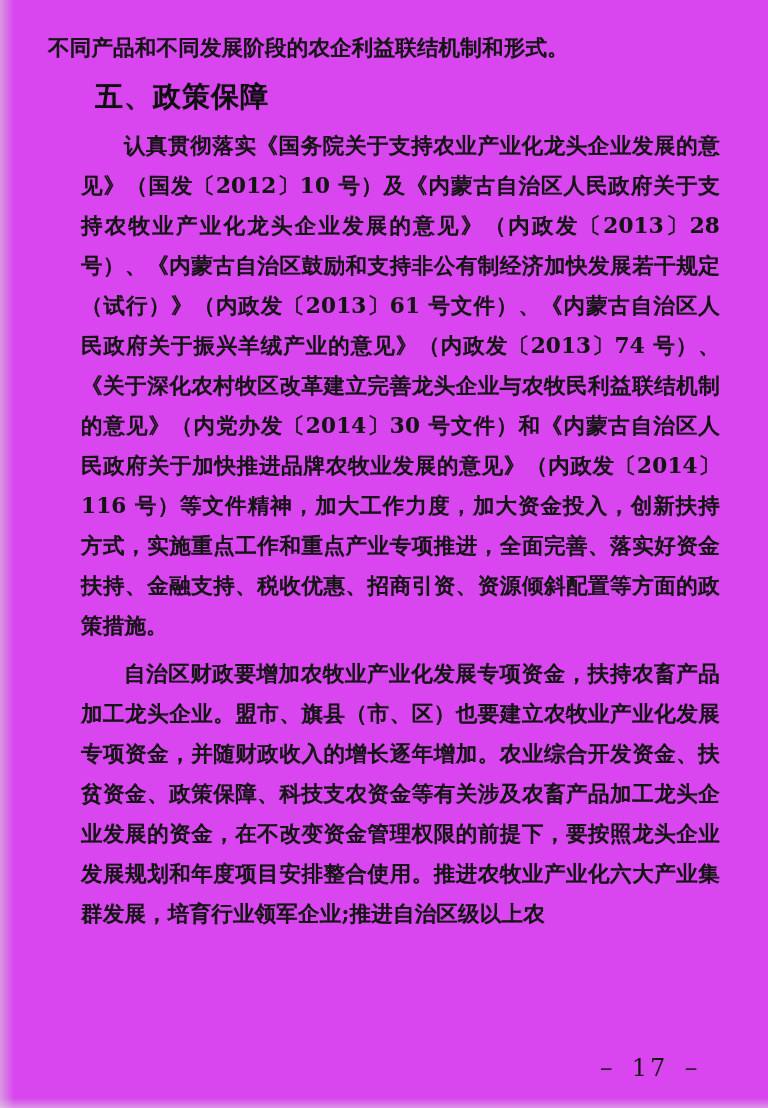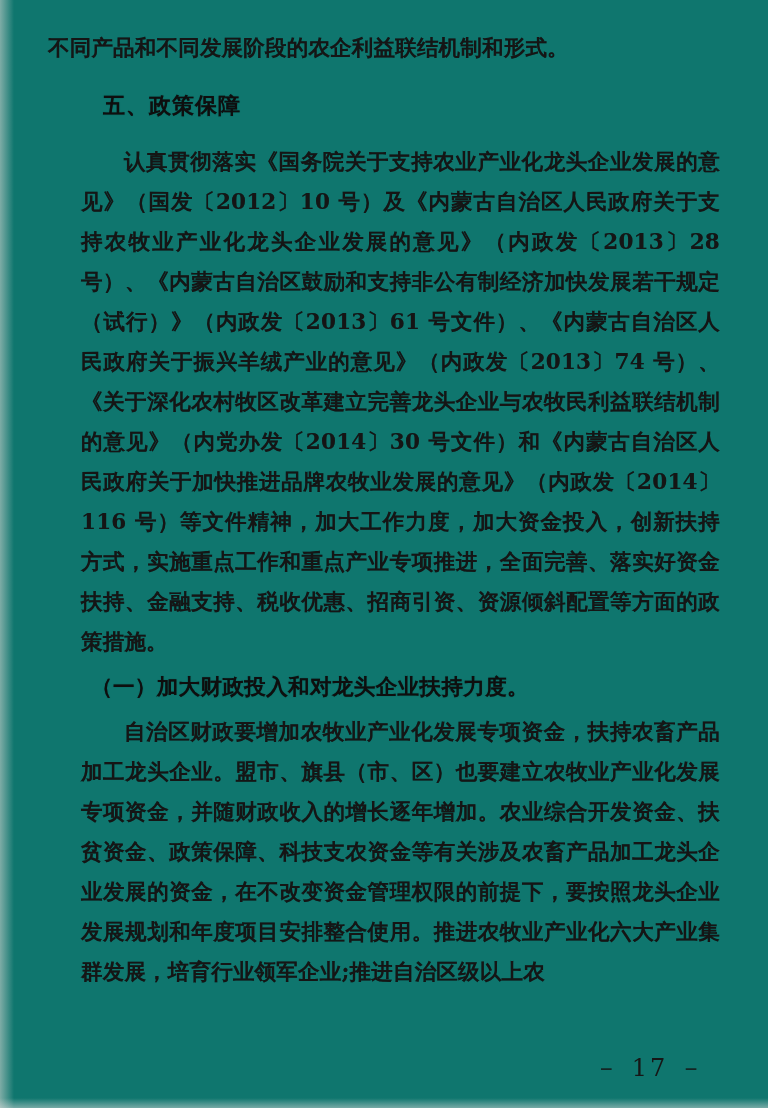--- a/index.html
+++ b/index.html
@@ -12,21 +12,21 @@
     height: 1108px;
     position: relative;
     font-family: "DejaVu Serif", "Liberation Serif", serif;
     color: #1a1a1a;
   }
   .page {
     position: relative;
     width: 768px;
     height: 1108px;
     box-sizing: border-box;
-    background: #0f766e;
+    background: #d946ef;
     overflow: hidden;
     padding-left: 8px;
   }
   .page-inner {
     position: absolute;
     left: 48px;
     top: 28px;
     width: 672px;
   }
   .para {
@@ -38,25 +38,25 @@
     margin: 0 0 0 0;
     color: #151515;
     font-weight: 600;
     text-shadow: 0 0 0.6px rgba(0,0,0,0.35);
   }
   .indent2 {
     text-indent: 43px;
     margin-left: 33px;
   }
   .heading {
-    font-size: 22px;
+    font-size: 28px;
     line-height: 42px;
     font-weight: 800;
     text-indent: 43px;
-    margin: 12px;
+    margin: 4px;
     color: #0e0e0e;
     letter-spacing: 1px;
     text-shadow: 0 0 0.8px rgba(0,0,0,0.5);
   }
   .subheading {
     font-size: 21.5px;
     line-height: 42px;
     font-weight: 800;
     text-indent: 43px;
     margin: 0;
@@ -102,21 +102,20 @@
     <div class="spacer-sm"></div>
 
     <h2 class="heading">五、政策保障</h2>
 
     <div class="spacer-sm"></div>
 
     <p class="para indent2">认真贯彻落实《国务院关于支持农业产业化龙头企业发展的意见》（国发〔2012〕10 号）及《内蒙古自治区人民政府关于支持农牧业产业化龙头企业发展的意见》（内政发〔2013〕28 号）、《内蒙古自治区鼓励和支持非公有制经济加快发展若干规定（试行）》（内政发〔2013〕61 号文件）、《内蒙古自治区人民政府关于振兴羊绒产业的意见》（内政发〔2013〕74 号）、《关于深化农村牧区改革建立完善龙头企业与农牧民利益联结机制的意见》（内党办发〔2014〕30 号文件）和《内蒙古自治区人民政府关于加快推进品牌农牧业发展的意见》（内政发〔2014〕116 号）等文件精神，加大工作力度，加大资金投入，创新扶持方式，实施重点工作和重点产业专项推进，全面完善、落实好资金扶持、金融支持、税收优惠、招商引资、资源倾斜配置等方面的政策措施。</p>
 
     <div class="spacer-sm"></div>
 
-    <h3 class="subheading">（一）加大财政投入和对龙头企业扶持力度。</h3>
 
     <div class="spacer-sm"></div>
 
     <p class="para indent2">自治区财政要增加农牧业产业化发展专项资金，扶持农畜产品加工龙头企业。盟市、旗县（市、区）也要建立农牧业产业化发展专项资金，并随财政收入的增长逐年增加。农业综合开发资金、扶贫资金、政策保障、科技支农资金等有关涉及农畜产品加工龙头企业发展的资金，在不改变资金管理权限的前提下，要按照龙头企业发展规划和年度项目安排整合使用。推进农牧业产业化六大产业集群发展，培育行业领军企业;推进自治区级以上农</p>
 
   </div>
 
   <div class="page-number-wrap">－ 17 －</div>
 </div>
 

